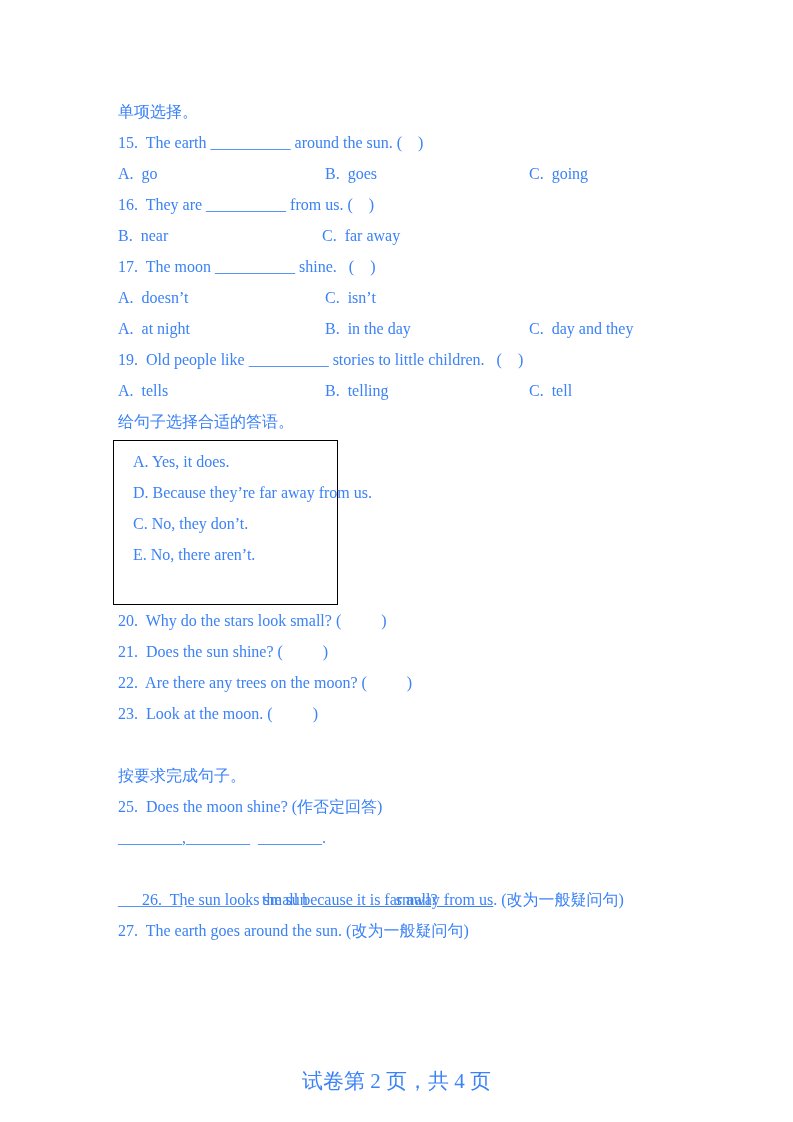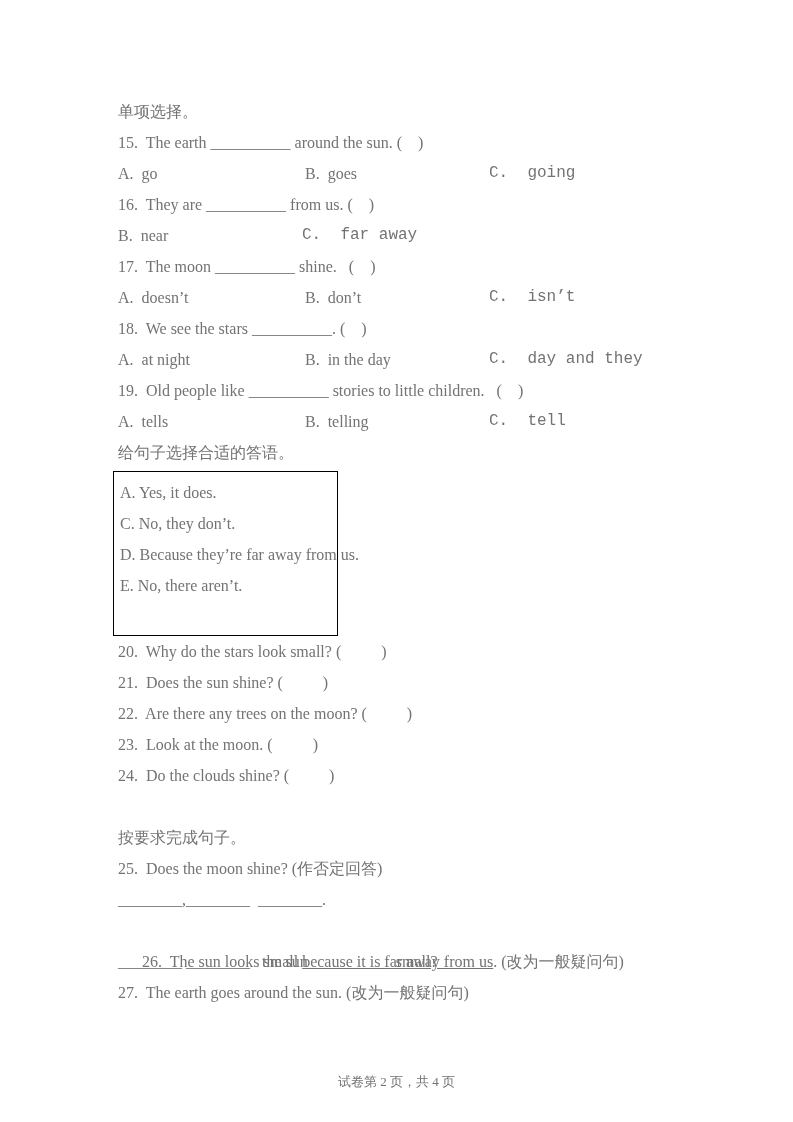--- a/index.html
+++ b/index.html
@@ -5,66 +5,67 @@
   html, body {
     margin: 0;
     padding: 0;
     background: #ffffff;
   }
   .page {
     position: relative;
     width: 793px;
     height: 1122px;
     background: #ffffff;
-    color: #737373;
+    color: #3b82f6;
     font-family: "Liberation Serif", "DejaVu Serif", serif;
     font-size: 16px;
     overflow: hidden;
   }
   .content {
     position: absolute;
     left: 118px;
     top: 96px;
     width: 640px;
   }
   .line {
     height: 31px;
     line-height: 31px;
     white-space: pre;
   }
   .opts-row {
     display: flex;
     height: 31px;
     line-height: 31px;
     white-space: pre;
+    gap: 20px;
   }
   .opt-a { width: 187px; }
   .opt-b { width: 184px; }
-  .opt-c { flex: 1; font-family: Liberation Mono, monospace; }
+  .opt-c { flex: 1; }
   .answer-box {
     box-sizing: border-box;
     width: 225px;
     height: 165px;
     margin-left: -5px;
     margin-top: 3px;
     border: 1px solid #000000;
-    padding: 5px 0 0 6px;
+    padding: 5px 0 0 19px;
   }
   .after-box { }
   .spacer { height: 31px; }
   .underline { text-decoration: underline; }
   .footer {
     position: absolute;
     top: 1066px;
     left: 0;
     width: 100%;
     height: 31px;
     line-height: 31px;
     text-align: center;
-    font-size: 13px;
+    font-size: 21px;
     white-space: pre;
   }
 </style>
 </head>
 <body>
 
 <div class="page">
   <div class="content">
 
     <div class="line">单项选择。</div>
@@ -78,52 +79,49 @@
 
     <div class="line">16.  They are __________ from us. (    )</div>
     <div class="opts-row">
       <span class="opt-b">B.  near</span>
       <span class="opt-c">C.  far away</span>
     </div>
 
     <div class="line">17.  The moon __________ shine.   (    )</div>
     <div class="opts-row">
       <span class="opt-a">A.  doesn’t</span>
-      <span class="opt-b">B.  don’t</span>
       <span class="opt-c">C.  isn’t</span>
     </div>
 
-    <div class="line">18.  We see the stars __________. (    )</div>
     <div class="opts-row">
       <span class="opt-a">A.  at night</span>
       <span class="opt-b">B.  in the day</span>
       <span class="opt-c">C.  day and they</span>
     </div>
 
     <div class="line">19.  Old people like __________ stories to little children.   (    )</div>
     <div class="opts-row">
       <span class="opt-a">A.  tells</span>
       <span class="opt-b">B.  telling</span>
       <span class="opt-c">C.  tell</span>
     </div>
 
     <div class="line">给句子选择合适的答语。</div>
 
     <div class="answer-box">
       <div class="line">A. Yes, it does.</div>
+      <div class="line">D. Because they’re far away from us.</div>
       <div class="line">C. No, they don’t.</div>
-      <div class="line">D. Because they’re far away from us.</div>
       <div class="line">E. No, there aren’t.</div>
     </div>
 
     <div class="line after-box">20.  Why do the stars look small? (          )</div>
     <div class="line">21.  Does the sun shine? (          )</div>
     <div class="line">22.  Are there any trees on the moon? (          )</div>
     <div class="line">23.  Look at the moon. (          )</div>
-    <div class="line">24.  Do the clouds shine? (          )</div>
 
     <div class="spacer"></div>
 
     <div class="line">按要求完成句子。</div>
 
     <div class="line">25.  Does the moon shine? (作否定回答)</div>
     <div class="line">________,________  ________.</div>
 
     <div class="line">
       <span>26.  The sun looks small </span><span class="underline">because it is far away from us</span><span>. (改为一般疑问句)</span>

